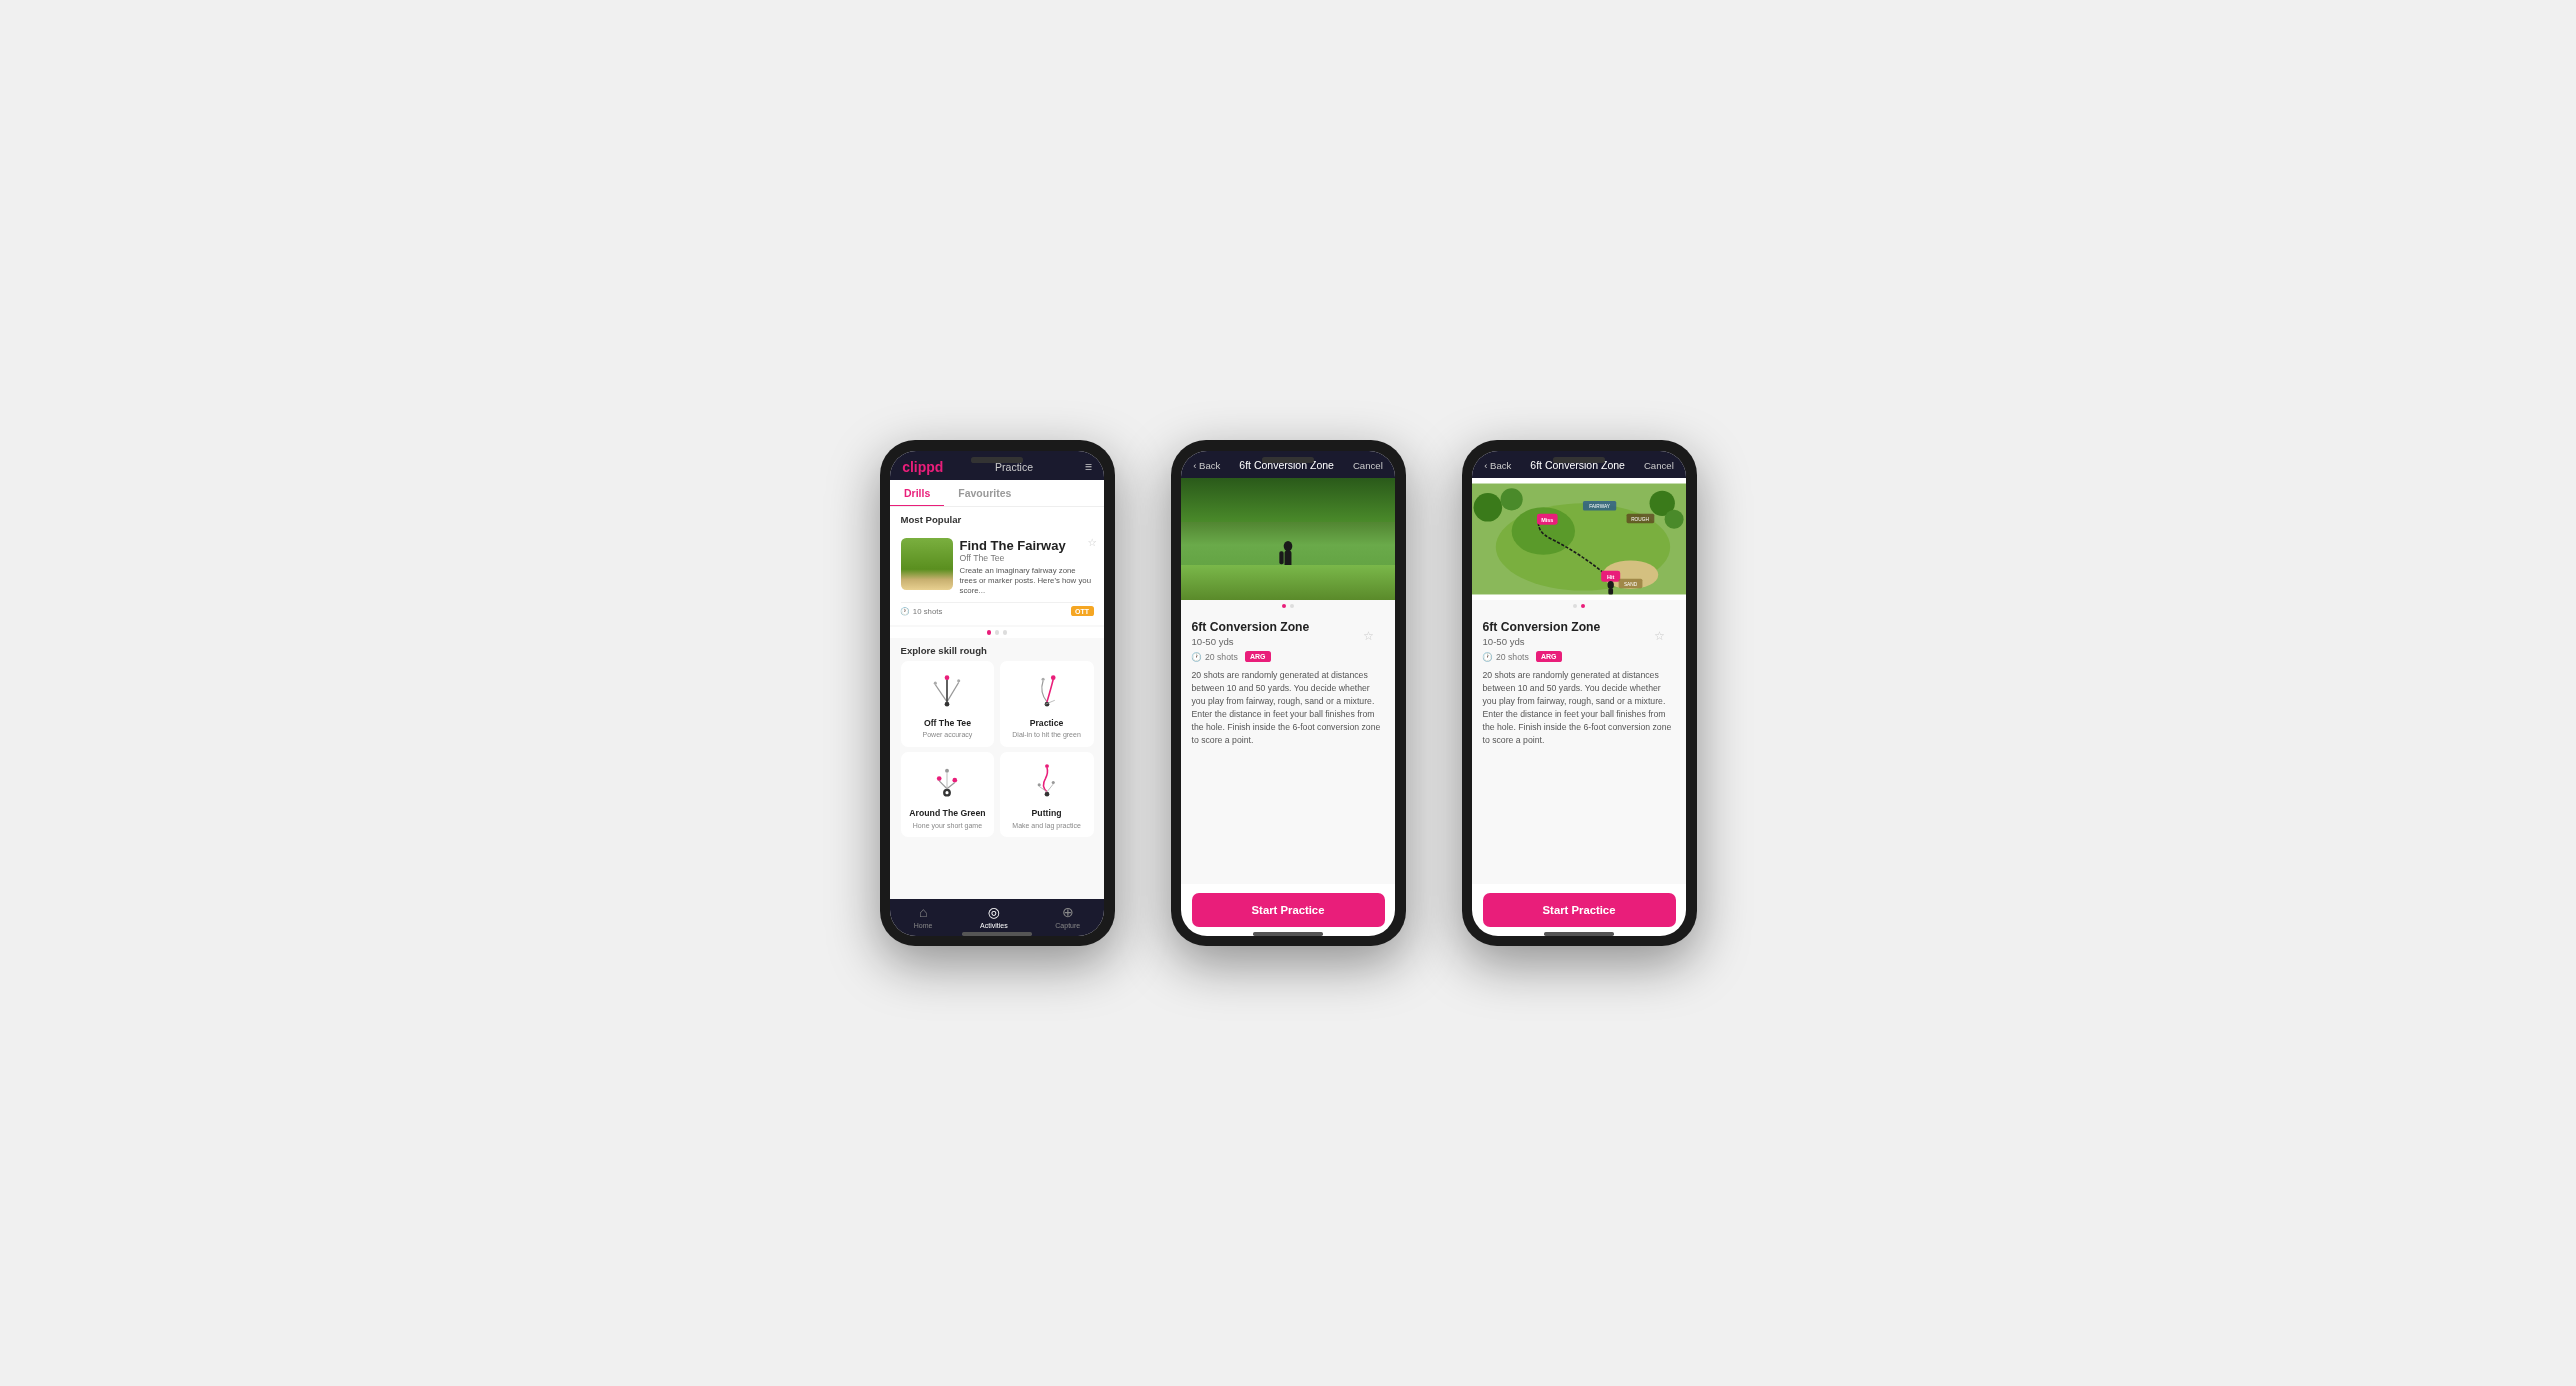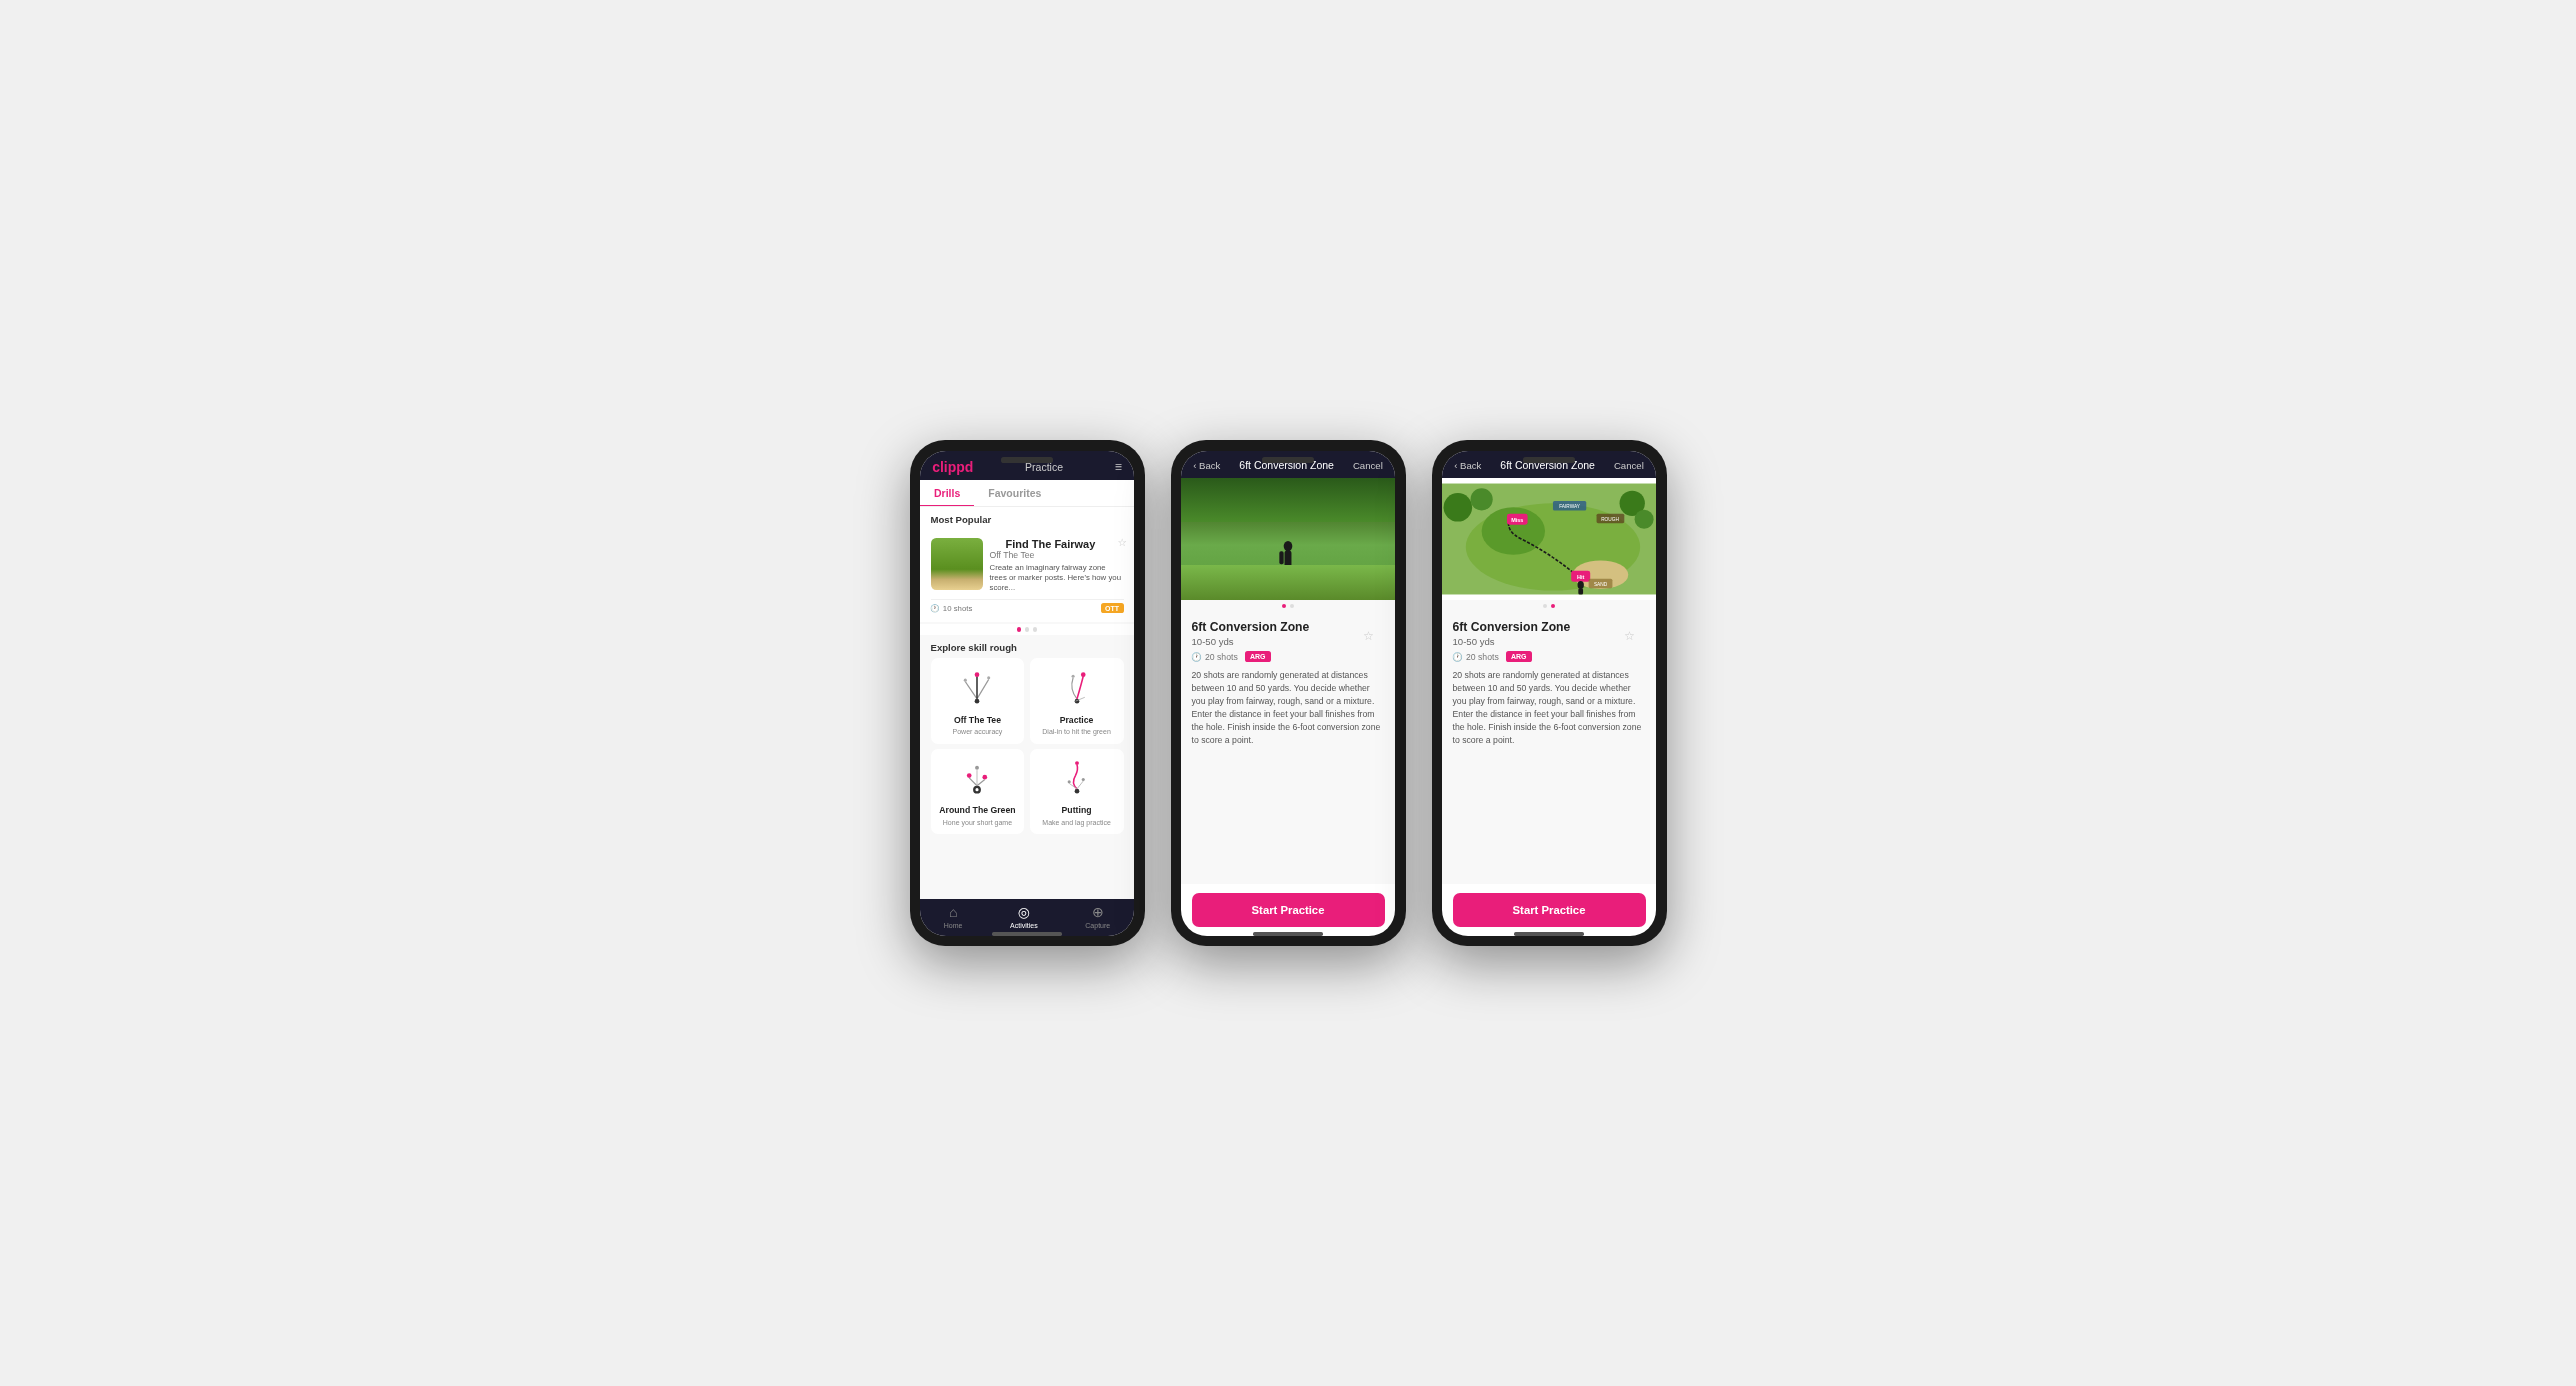--- a/index.html
+++ b/index.html
@@ -6,21 +6,21 @@
     body {
       background: #f0f0f0;
       display: flex;
       justify-content: center;
       align-items: center;
       min-height: 100vh;
       font-family: -apple-system, BlinkMacSystemFont, 'Segoe UI', sans-serif;
     }
     .scene {
       display: flex;
-      gap: 26px;
+      gap: 56px;
       align-items: center;
       padding: 35px;
     }
 
     
     .phone {
       width: 235px;
       height: 506px;
       background: #1a1a1a;
       border-radius: 35px;
@@ -144,24 +144,23 @@
     
     .golf-thumb-bg {
       width: 100%;
       height: 100%;
       background: linear-gradient(to bottom, #7aaf3f 0%, #5a8f1f 60%, #c8b070 80%, #e8d090 100%);
     }
     .card-info {
       flex: 1;
     }
     .card-drill-title {
-      font-size: 11px;
+      font-size: 13px;
       font-weight: 700;
       color: #222;
-      margin-left: 16px;
     }
     .card-drill-sub {
       font-size: 8.7px;
       color: #777;
       margin-top: 0.9px;
     }
     .card-desc {
       font-size: 7.8px;
       color: #555;
       margin-top: 2.6px;

